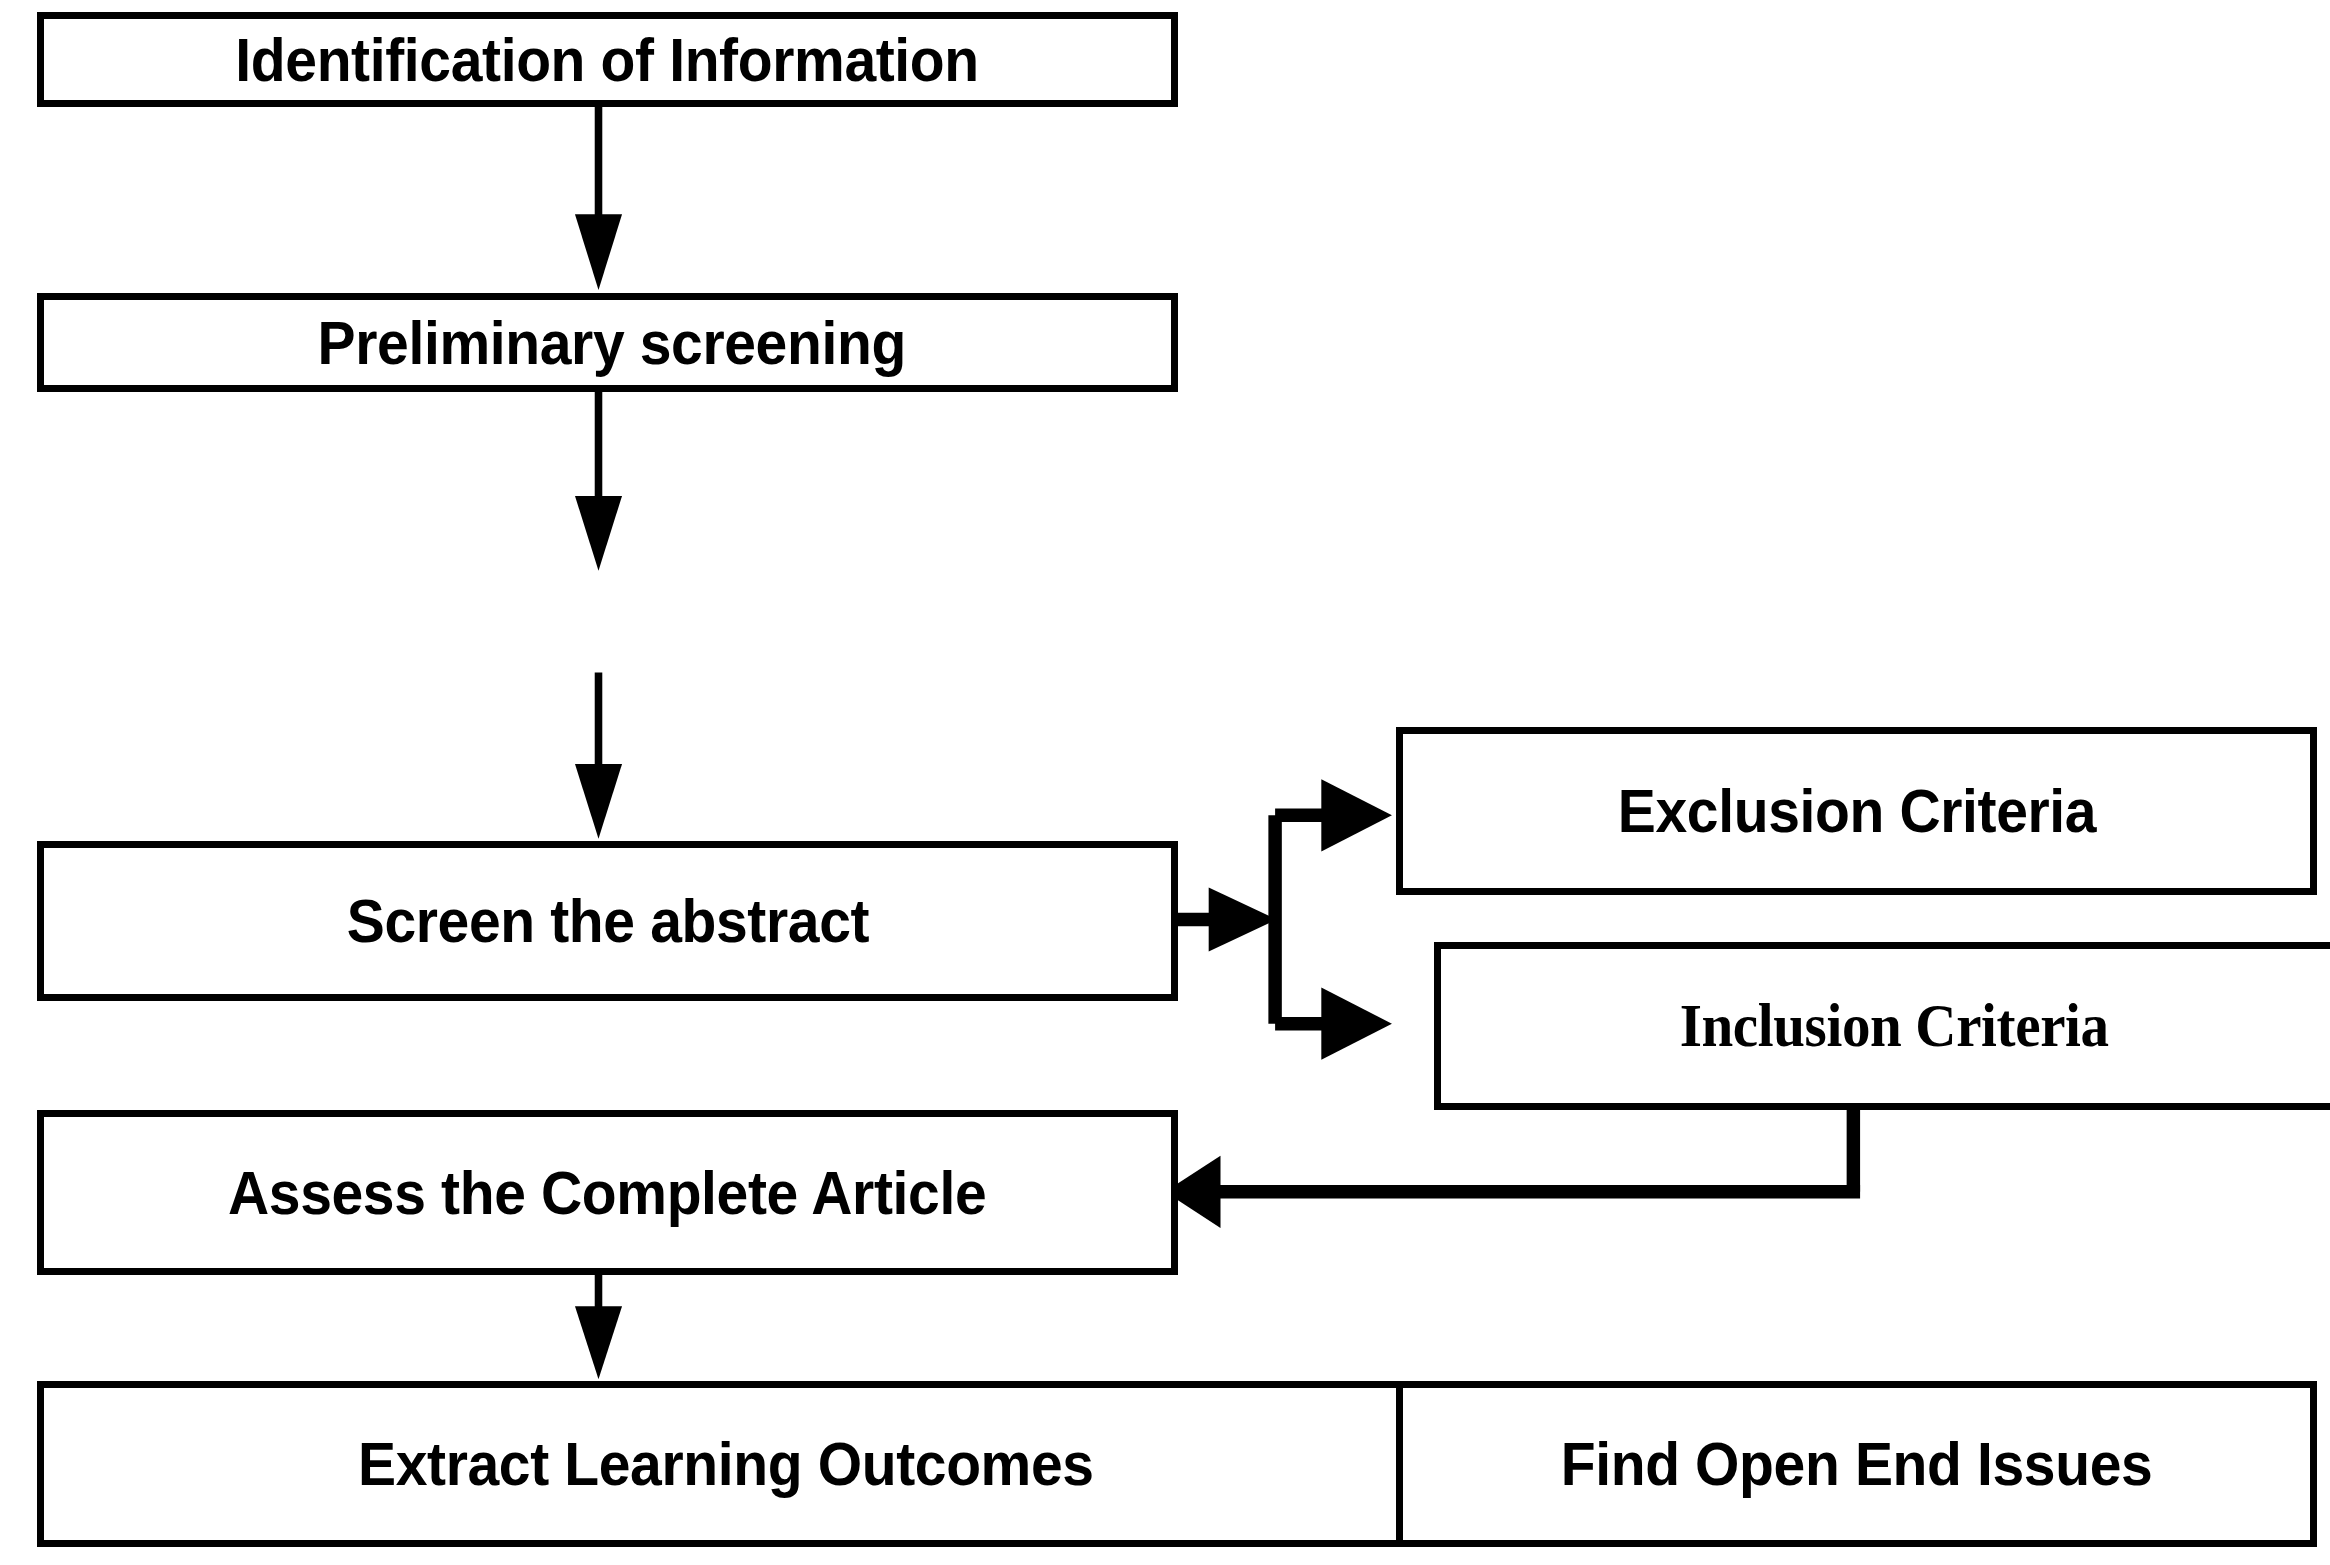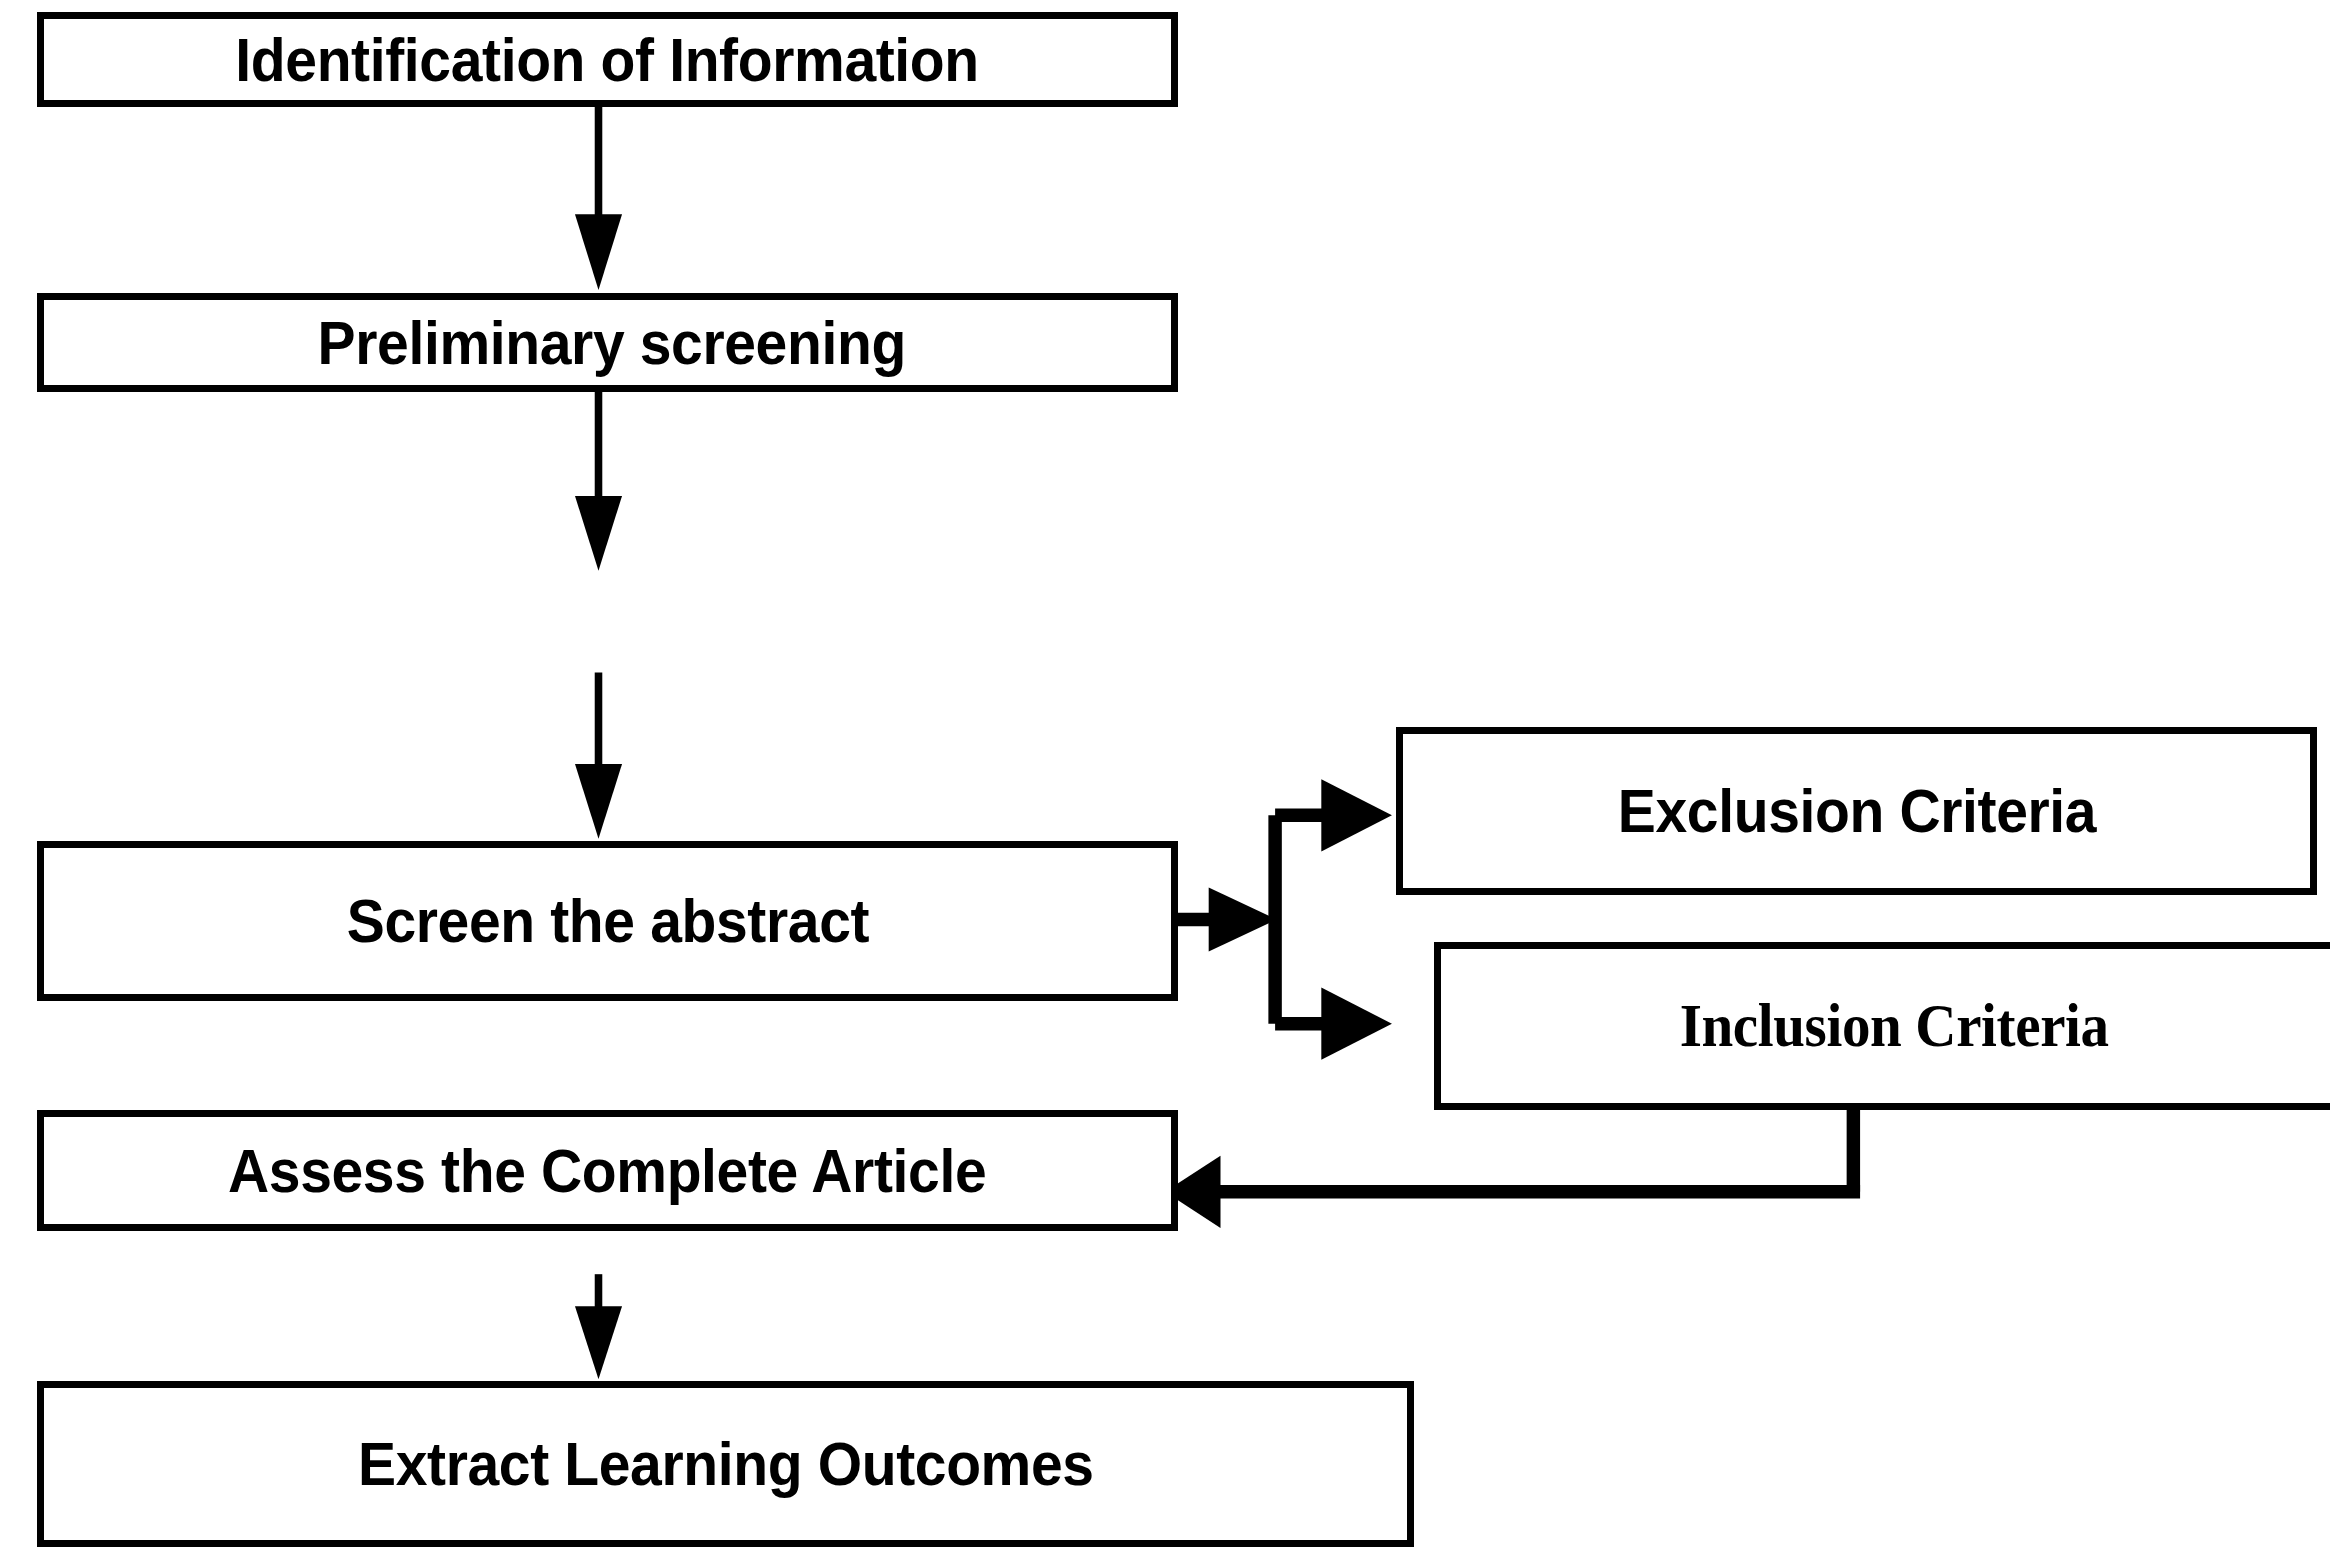--- a/index.html
+++ b/index.html
@@ -42,21 +42,21 @@
     width: 2330px;
     height: 1565px;
     pointer-events: none;
   }
 
   
   #n-identification      { left: 28px;   top: 11.8px;   width: 1141px; height: 95px; }
   #n-preliminary         { left: 28px;   top: 150px;  width: 1141px; height: 99px; padding-left: 8px; }
   #n-duplicates          { left: 28px;   top: 565px;  width: 1141px; height: 99px; }
   #n-screen-abstract     { left: 28px;   top: 841px; width: 1141px; height: 160px; }
-  #n-assess-article      { left: 28px;   top: 1110px; width: 1141px; height: 121px; }
+  #n-assess-article      { left: 28px;   top: 1110px; width: 1141px; height: 165px; }
   #n-extract-outcomes    { left: 28px;   top: 1381px; width: 1377px; height: 166px; }
   #n-exclusion           { left: 1387px; top: 727px;  width: 921px; height: 168px; }
   #n-inclusion           { left: 1425px; top: 942px; width: 921px; height: 168px; font-family: Liberation Serif, serif; }
   #n-open-end            { left: 1387px; top: 1381px; width: 921px; height: 166px; }
 
   
   #n-preliminary { top: 293px; }
   #n-duplicates  { top: 573px; }
 </style>
 </head>
@@ -140,15 +140,18 @@
   </div>
 
   <div class="node" id="n-exclusion">
     <span class="label">Exclusion Criteria</span>
   </div>
 
   <div class="node" id="n-inclusion">
     <span class="label">Inclusion Criteria</span>
   </div>
 
+  <div class="node" id="n-open-end">
+    <span class="label">Find Open End Issues</span>
+  </div>
 
 </div>
 
 
 </body></html>

